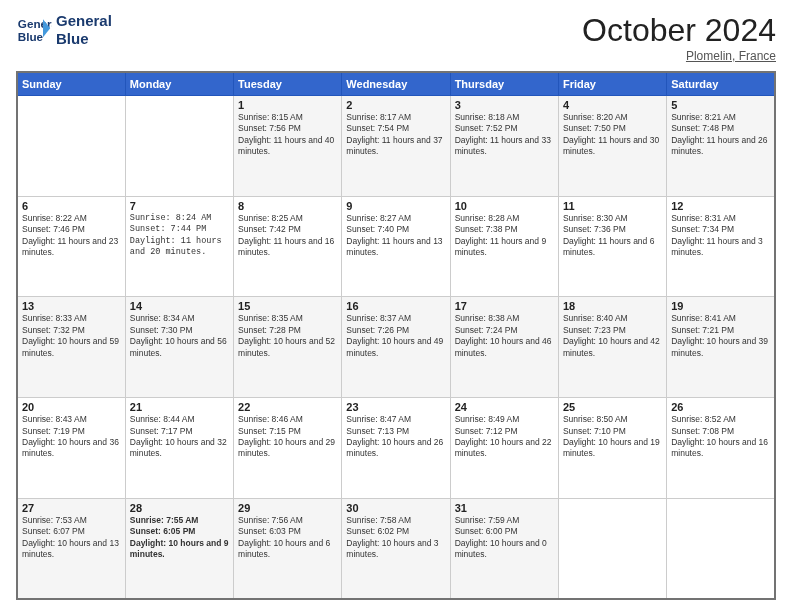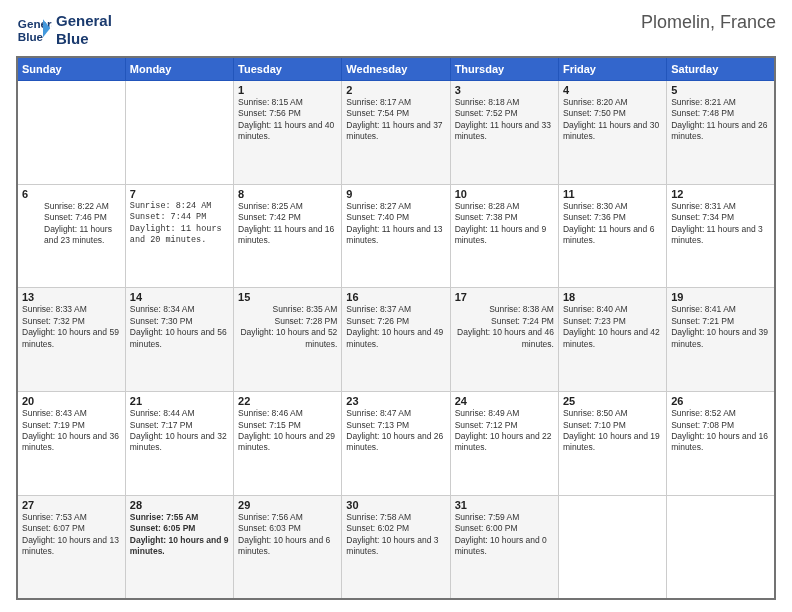--- a/index.html
+++ b/index.html
@@ -42,22 +42,23 @@
     }
     .title-block {
       text-align: right;
     }
     .month-title {
       font-size: 32px;
       font-weight: 300;
       color: #222;
     }
     .location {
-      font-size: 18px;
+      font-size: 12px;
       color: #555;
+      text-decoration: underline;
     }
     .calendar {
       flex: 1;
       border: 2px solid #737373;
       border-collapse: collapse;
       width: 100%;
       table-layout: fixed;
     }
     .calendar thead tr th {
       background: #3366cc;
@@ -109,20 +110,21 @@
         <text x="2" y="18" font-size="13" font-weight="bold" fill="#1a3a6e" font-family="Arial">General</text>
         <text x="2" y="32" font-size="13" font-weight="bold" fill="#1a3a6e" font-family="Arial">Blue</text>
         <polygon points="30,8 38,18 30,28" fill="#4499dd"></polygon>
       </svg>
       <div class="logo-text">
         <span style="font-weight:bold;color:#1a3a6e;font-size:15px;">General</span>
         <span style="font-weight:bold;color:#1a3a6e;font-size:15px;">Blue</span>
       </div>
     </div>
     <div class="title-block">
+      <div class="month-title">October 2024</div>
       <div class="location">Plomelin, France</div>
     </div>
   </div>
 
   <table class="calendar">
     <thead>
       <tr>
       <th>Sunday</th>
           <th>Monday</th>
           <th>Tuesday</th>
@@ -163,21 +165,21 @@
           <td>
             <span class="day-num">5</span>
             <div class="cell-text" style="white-space: pre-line;">Sunrise: 8:21 AM
 Sunset: 7:48 PM
 Daylight: 11 hours and 26 minutes.</div>
           </td>
         </tr>
         <tr>
           <td>
             <span class="day-num">6</span>
-            <div class="cell-text" style="white-space: pre-line; margin-left: 22px;">Sunrise: 8:22 AM
+            <div class="cell-text" style="white-space: pre-line;">Sunrise: 8:22 AM
 Sunset: 7:46 PM
 Daylight: 11 hours and 23 minutes.</div>
           </td>
           <td>
             <span class="day-num">7</span>
             <div class="cell-text" style="white-space: pre-line; font-family: Liberation Mono, monospace;">Sunrise: 8:24 AM
 Sunset: 7:44 PM
 Daylight: 11 hours and 20 minutes.</div>
           </td>
           <td>
@@ -219,33 +221,33 @@
 Daylight: 10 hours and 59 minutes.</div>
           </td>
           <td>
             <span class="day-num">14</span>
             <div class="cell-text" style="white-space: pre-line;">Sunrise: 8:34 AM
 Sunset: 7:30 PM
 Daylight: 10 hours and 56 minutes.</div>
           </td>
           <td>
             <span class="day-num">15</span>
-            <div class="cell-text" style="white-space: pre-line; text-align: right;">Sunrise: 8:35 AM
+            <div class="cell-text" style="white-space: pre-line;">Sunrise: 8:35 AM
 Sunset: 7:28 PM
 Daylight: 10 hours and 52 minutes.</div>
           </td>
           <td>
             <span class="day-num">16</span>
             <div class="cell-text" style="white-space: pre-line;">Sunrise: 8:37 AM
 Sunset: 7:26 PM
 Daylight: 10 hours and 49 minutes.</div>
           </td>
           <td>
             <span class="day-num">17</span>
-            <div class="cell-text" style="white-space: pre-line; text-align: right;">Sunrise: 8:38 AM
+            <div class="cell-text" style="white-space: pre-line;">Sunrise: 8:38 AM
 Sunset: 7:24 PM
 Daylight: 10 hours and 46 minutes.</div>
           </td>
           <td>
             <span class="day-num">18</span>
             <div class="cell-text" style="white-space: pre-line;">Sunrise: 8:40 AM
 Sunset: 7:23 PM
 Daylight: 10 hours and 42 minutes.</div>
           </td>
           <td>

